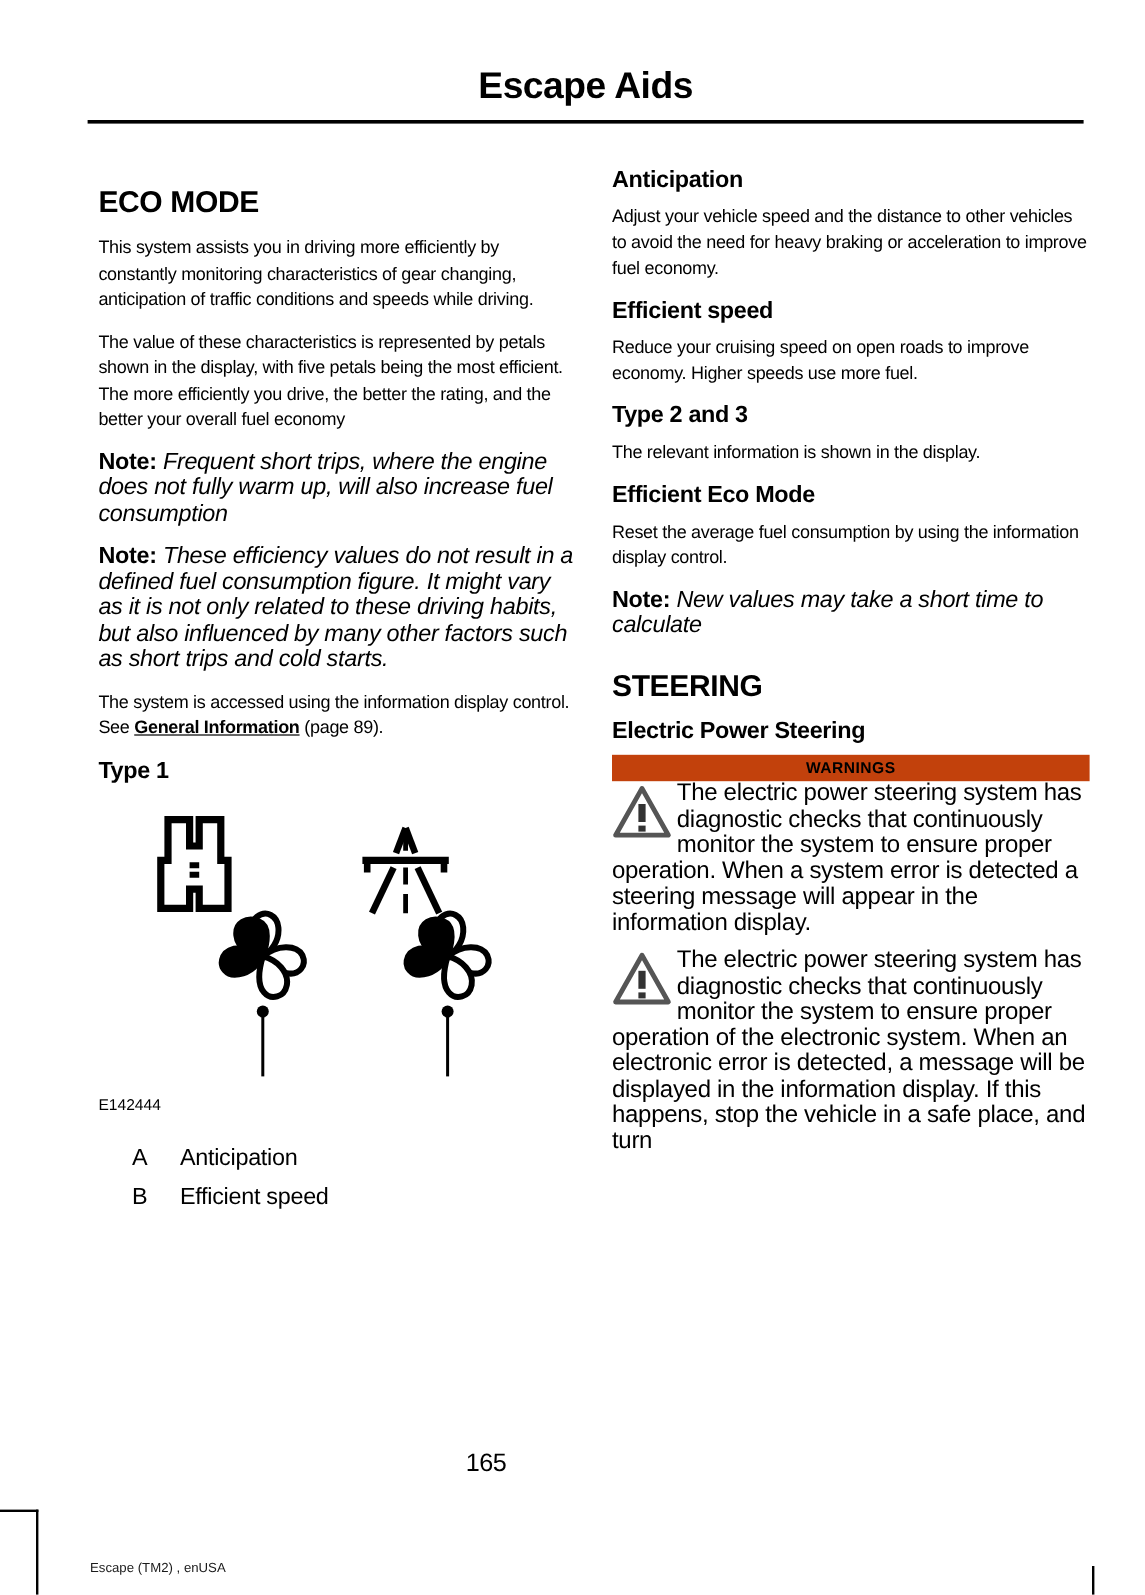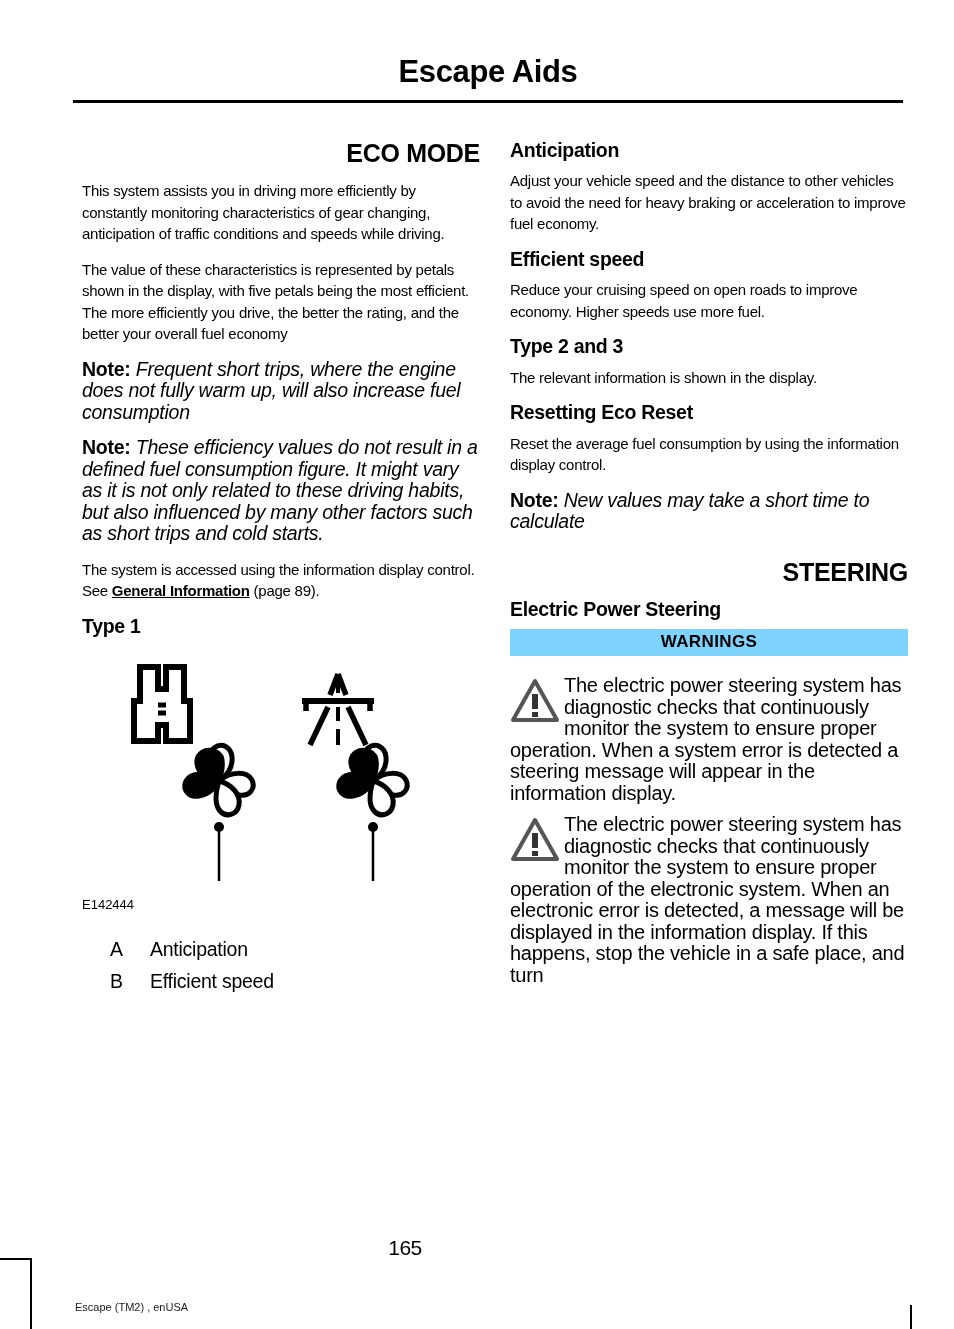--- a/index.html
+++ b/index.html
@@ -49,23 +49,22 @@
     width: 398px;
   }
   #left-column  { left: 82px; }
   #right-column { left: 510px; }
 
   
   h1.sec {
     font-size: 25px;
     font-weight: bold;
     letter-spacing: -0.3px;
-    margin: 0 0 14px 0;
+    margin: 16px 0 14px 0;
     line-height: 1.05;
-    text-align: right;
   }
   h2.sub {
     font-size: 19.5px;
     font-weight: bold;
     letter-spacing: -0.3px;
     margin: 0 0 9px 0;
     line-height: 1.1;
   }
   p.body {
     font-size: 15px;
@@ -109,27 +108,27 @@
     letter-spacing: -0.25px;
   }
   .legend-key {
     width: 68px;
     padding-left: 28px;
     box-sizing: border-box;
   }
 
   
   #warnings-bar {
-    background: #7dd3fc;
+    background: #c2410c;
     text-align: center;
-    font-size: 17px;
+    font-size: 13px;
     font-weight: bold;
     letter-spacing: 0.4px;
     padding: 3px 0 4px 0;
-    margin-bottom: 19px;
+    margin-bottom: 0;
   }
   .warn-item {
     position: relative;
     margin-bottom: 10px;
   }
   .warn-icon {
     float: left;
     width: 50px;
     height: 46px;
     margin: 2px 4px 0 0;
@@ -145,21 +144,20 @@
 
   
   #page-number {
     position: absolute;
     top: 1208px;
     left: 0;
     width: 810px;
     text-align: center;
     font-size: 21px;
     letter-spacing: -0.5px;
-    margin-top: 28px;
   }
   #footer-imprint {
     position: absolute;
     top: 1301px;
     left: 75px;
     font-size: 11px;
     letter-spacing: 0px;
     color: #1a1a1a;
   }
   
@@ -284,21 +282,21 @@
 
     <h2 class="sub">Anticipation</h2>
     <p class="body">Adjust your vehicle speed and the distance to other vehicles to avoid the need for heavy braking or acceleration to improve fuel economy.</p>
 
     <h2 class="sub">Efficient speed</h2>
     <p class="body">Reduce your cruising speed on open roads to improve economy. Higher speeds use more fuel.</p>
 
     <h2 class="sub">Type 2 and 3</h2>
     <p class="body">The relevant information is shown in the display.</p>
 
-    <h2 class="sub">Resetting Eco Reset</h2>
+    <h2 class="sub">Efficient Eco Mode</h2>
     <p class="body">Reset the average fuel consumption by using the information display control.</p>
 
     <p class="note"><b class="note-label">Note:</b><span> New values may take a short time to calculate</span></p>
 
     <h1 class="sec" style="margin-top:26px;">STEERING</h1>
 
     <h2 class="sub">Electric Power Steering</h2>
 
     <div>
       <div id="warnings-bar">WARNINGS</div>

